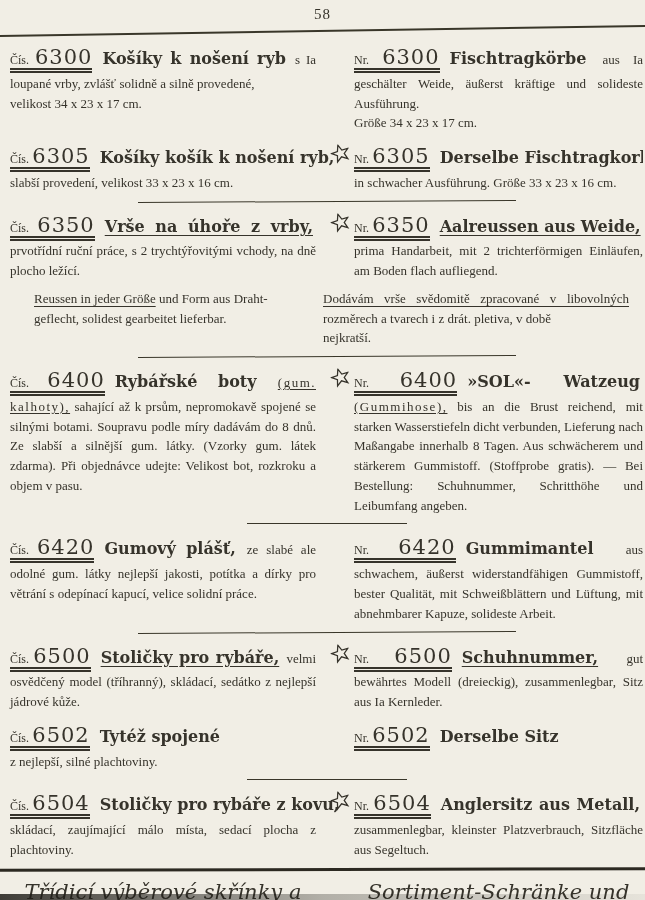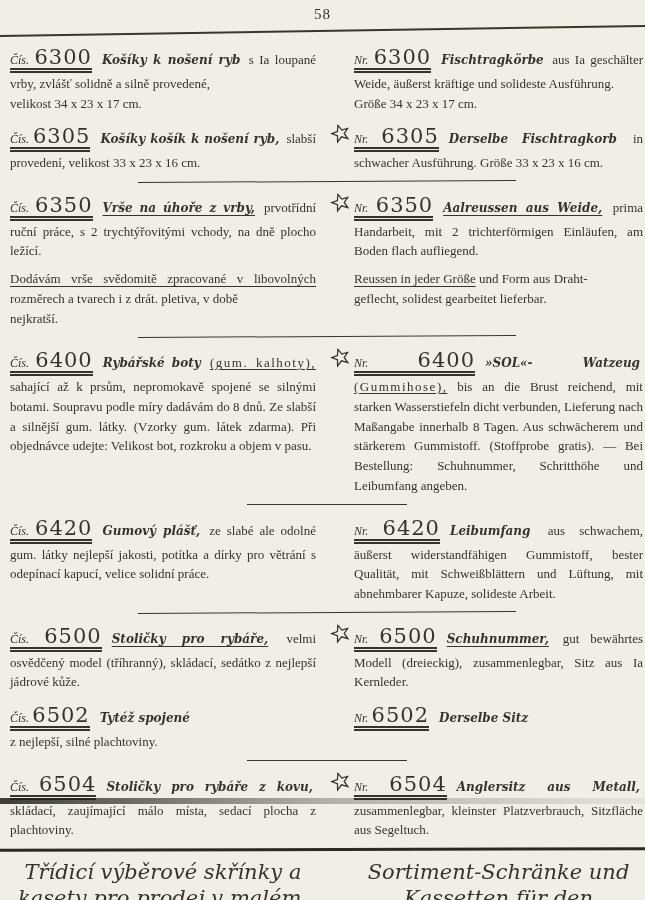--- a/index.html
+++ b/index.html
@@ -2,33 +2,33 @@
 <html><head>
 <meta charset="utf-8">
 <style>
   html,body{margin:0;padding:0;}
   body{
     width:645px;height:900px;overflow:hidden;
     background:#f1eee5;
     font-family:"Liberation Serif", serif;
     color:#36332b;
   }
-  .page{position:relative;width:645px;height:804px;}
+  .page{position:relative;width:645px;height:900px;}
   .pageno{text-align:center;padding-top:6px;font-size:15px;letter-spacing:1px;}
   .toprule{border-top:2.5px solid #393629;transform:rotate(-0.9deg);margin:7px -8px 0 -8px;}
   .content{padding:10px 2px 0 10px;}
   .row{display:flex;margin-bottom:8px;}
   .cell{min-width:0;}
   .cell.cz{flex:0 0 306px;margin-right:14px;}
   .cell.de{flex:1;position:relative;padding-left:24px;overflow:hidden;}
   .ip,.para{margin:0;text-align:justify;font-size:13px;line-height:1.52;}
   .numgrp{border-bottom:5px double #36332b;padding-bottom:1px;margin-right:7px;white-space:nowrap;}
-  .numlbl{font-size:12px;font-style:italic;}
+  .numlbl{font-size:12px;}
   .numval{font-size:21px;font-weight:normal;font-family:"DejaVu Serif", serif;letter-spacing:1px;}
-  .ititle{font-family:"DejaVu Serif", serif;font-style:italic;font-weight:bold;font-size:12px;margin:0 3px;white-space:nowrap;}
+  .ititle{font-family:"DejaVu Serif", serif;font-weight:bold;font-size:16px;margin:0 3px;white-space:nowrap;}
   .u{text-decoration:underline;text-underline-offset:3px;}
   .sp{letter-spacing:1.5px;text-decoration:underline;text-underline-offset:2px;font-size:13px;}
   .inote{font-size:13px;line-height:1.5;}
   .tc{text-align:left;}
   .tr{text-align:left;}
   .sep{border-top:1.5px solid #393629;}
   .sep.mid{width:378px;margin:2px auto 8px auto;transform:rotate(-0.3deg);}
   .sep.short{width:160px;margin:2px auto 8px auto;}
   .rule-thick{border-top:3px solid #2c2921;margin:6px -10px 8px -10px;transform:rotate(-0.15deg);}
   .shead{font-family:"DejaVu Serif", serif;font-style:italic;font-size:21px;line-height:1.25;text-align:center;margin:0;}
@@ -81,27 +81,27 @@
         <span class="star">
             <svg width="19" height="19" viewBox="0 0 24 24">
               <polygon points="12,1 14.9,8.4 22.8,8.6 16.5,13.4 18.8,21 12,16.4 5.2,21 7.5,13.4 1.2,8.6 9.1,8.4" fill="none" stroke="#36332b" stroke-width="1.6"></polygon>
             </svg>
           </span>
         <p class="ip"><span class="numgrp"><span class="numlbl">Nr.</span> <span class="numval">6350</span></span><span class="ititle u">Aalreussen aus Weide,</span> <span>prima Handarbeit, mit 2 trichterförmigen Einläufen, am Boden flach aufliegend.</span></p>
       </div>
     </div>
 
     <div class="row">
+      <div class="cell de">
+        <p class="para tc"><span class="u">Reussen in jeder Größe</span> <span>und Form aus Draht-</span></p>
+        <div class="inote tc">geflecht, solidest gearbeitet lieferbar.</div>
+      </div>
       <div class="cell cz">
         <p class="para"><span class="u">Dodávám vrše svědomitě zpracované v libovolných</span> <span>rozměrech a tvarech i z drát. pletiva, v době</span></p>
         <div class="inote tc">nejkratší.</div>
-      </div>
-      <div class="cell de">
-        <p class="para tc"><span class="u">Reussen in jeder Größe</span> <span>und Form aus Draht-</span></p>
-        <div class="inote tc">geflecht, solidest gearbeitet lieferbar.</div>
       </div>
     </div>
 
     <div class="sep mid"></div>
 
     <div class="row">
       <div class="cell cz">
         <p class="ip"><span class="numgrp"><span class="numlbl">Čís.</span> <span class="numval">6400</span></span><span class="ititle">Rybářské boty</span> <span class="sp">(gum. kalhoty),</span> <span>sahající až k prsům, nepromokavě spojené se silnými botami. Soupravu podle míry dadávám do 8 dnů. Ze slabší a silnější gum. látky. (Vzorky gum. látek zdarma). Při objednávce udejte: Velikost bot, rozkroku a objem v pasu.</span></p>
       </div>
       <div class="cell de">
@@ -114,21 +114,21 @@
       </div>
     </div>
 
     <div class="sep short"></div>
 
     <div class="row">
       <div class="cell cz">
         <p class="ip"><span class="numgrp"><span class="numlbl">Čís.</span> <span class="numval">6420</span></span><span class="ititle">Gumový plášť,</span> <span>ze slabé ale odolné gum. látky nejlepší jakosti, potítka a dírky pro větrání s odepínací kapucí, velice solidní práce.</span></p>
       </div>
       <div class="cell de">
-        <p class="ip"><span class="numgrp"><span class="numlbl">Nr.</span> <span class="numval">6420</span></span><span class="ititle">Leibumfang</span> <span>aus schwachem, äußerst widerstandfähigen Gummistoff, bester Qualität, mit Schweißblättern und Lüftung, mit abnehmbarer Kapuze, solideste Arbeit.</span></p>
+        <p class="ip"><span class="numgrp"><span class="numlbl">Nr.</span> <span class="numval">6420</span></span><span class="ititle">Gummimantel</span> <span>aus schwachem, äußerst widerstandfähigen Gummistoff, bester Qualität, mit Schweißblättern und Lüftung, mit abnehmbarer Kapuze, solideste Arbeit.</span></p>
       </div>
     </div>
 
     <div class="sep mid"></div>
 
     <div class="row">
       <div class="cell cz">
         <p class="ip"><span class="numgrp"><span class="numlbl">Čís.</span> <span class="numval">6500</span></span><span class="ititle u">Stoličky pro rybáře,</span> <span>velmi osvědčený model (tříhranný), skládací, sedátko z nejlepší jádrové kůže.</span></p>
       </div>
       <div class="cell de">

